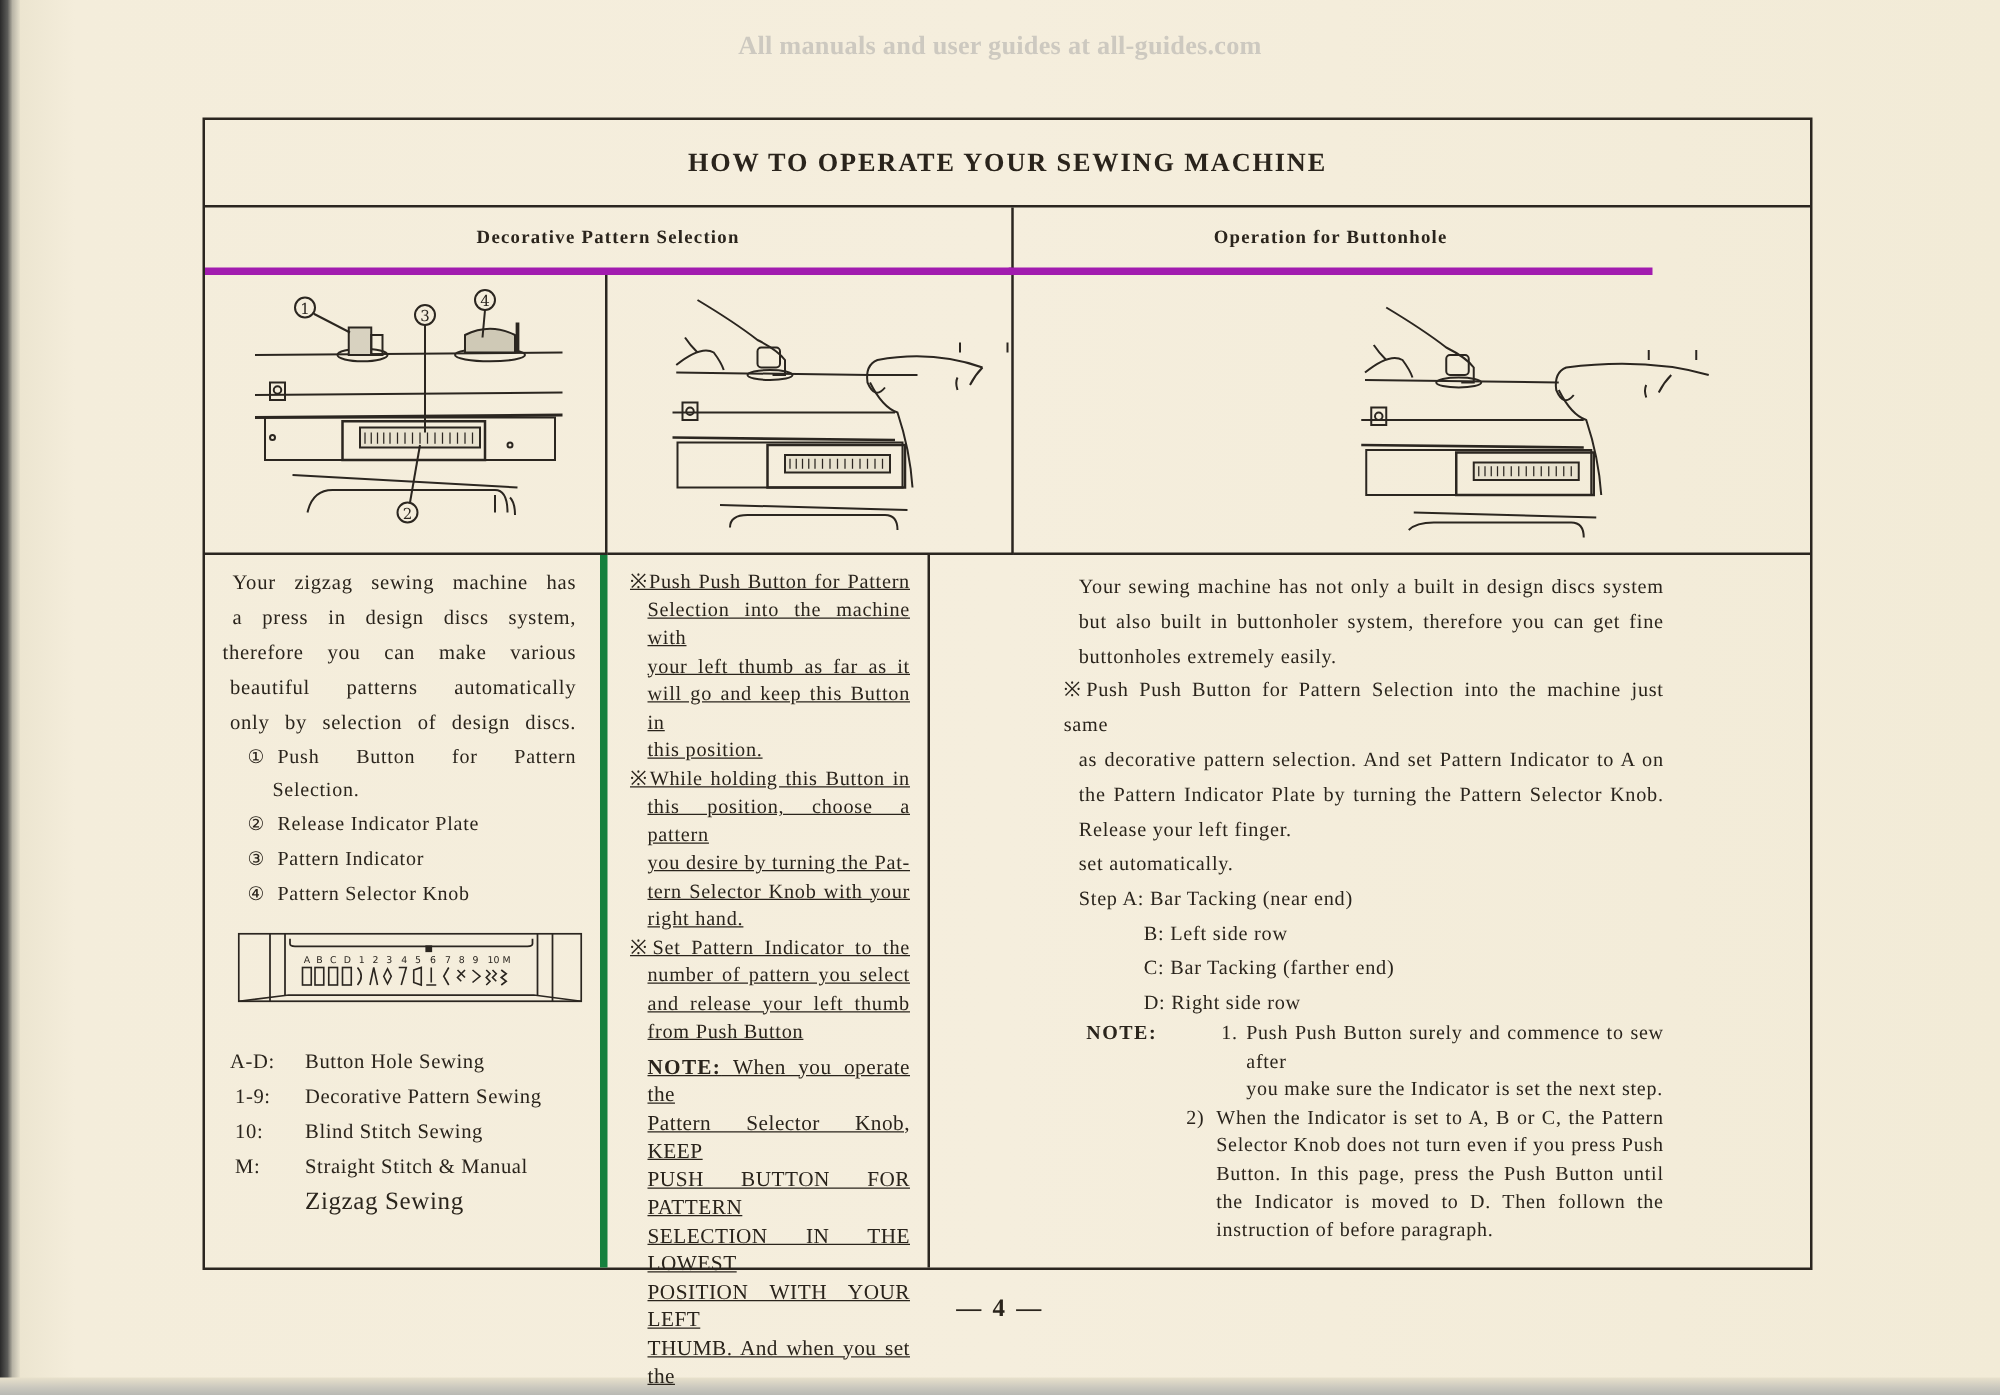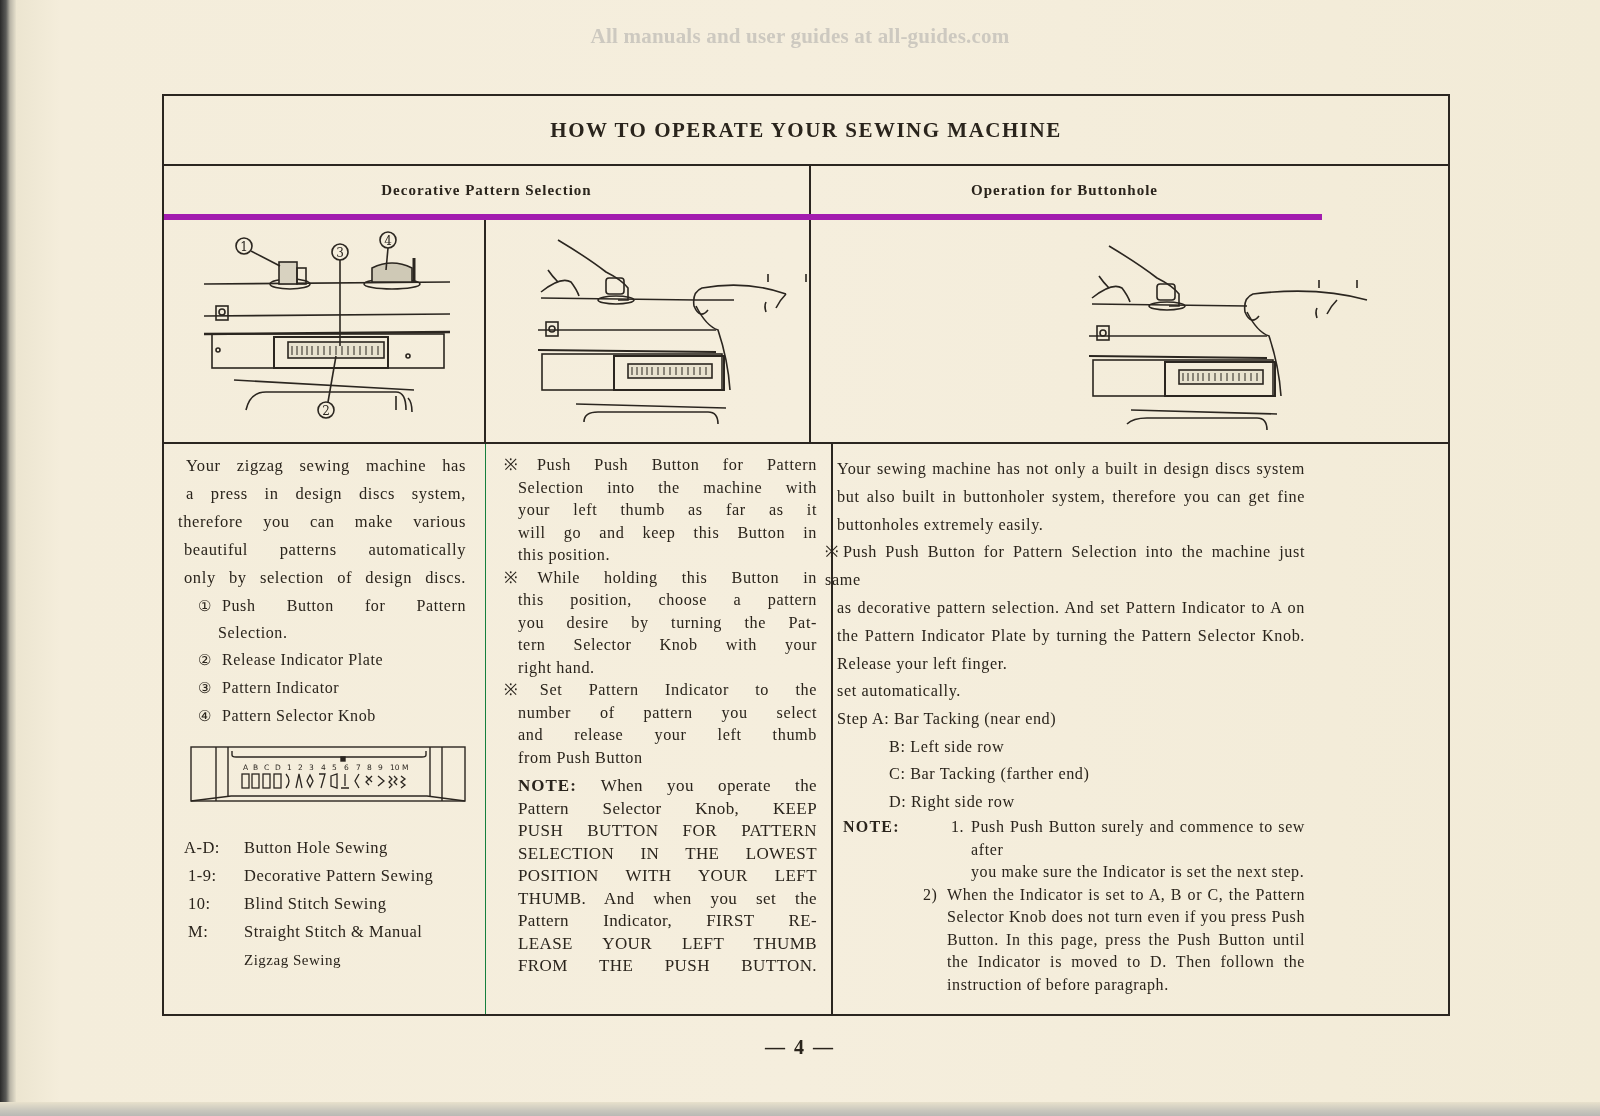--- a/index.html
+++ b/index.html
@@ -45,36 +45,36 @@
   .illus {
     position: absolute; top: 124px; height: 224px; border-bottom: 2px solid #2b2620; box-sizing: border-box;
   }
   .illus-1 { left: 0; width: 322px; border-right: 2px solid #2b2620; }
   .illus-2 { left: 322px; width: 325px; border-right: 2px solid #2b2620; }
   .illus-3 { left: 647px; width: 637px; }
   .illus svg { position: absolute; left: 0; top: 0; }
   .txt {
     position: absolute; top: 348px; height: 570px; box-sizing: border-box;
   }
-  .txt-1 { left: 0; width: 322px; border-right: 1px solid #15803d; padding: 8px 19px 0 14px; }
-  .txt-2 { left: 322px; width: 347px; border-right: 2px solid #2b2620; padding: 10px 14px 0 18px; }
-  .txt-3 { left: 647px; width: 518px; padding: 12px 24px 0 26px; }
+  .txt-1 { left: 0; width: 322px; border-right: 6px solid #15803d; padding: 8px 19px 0 14px; }
+  .txt-2 { left: 322px; width: 258px; border-right: 2px solid #2b2620; padding: 10px 14px 0 18px; text-decoration: underline; }
+  .txt-3 { left: 673px; width: 518px; padding: 12px 24px 0 26px; }
   .p1 { font-size: 16.5px; line-height: 28px; letter-spacing: 0.6px; }
   .p1 .line { display: block; text-align: justify; text-align-last: justify; }
   .legend-item { font-size: 16px; line-height: 28px; letter-spacing: 0.6px; display: flex; }
   .legend-item .num { width: 26px; flex: none; text-align: center; font-size: 15px; }
   .legend-item.wrap .lbl { text-align: justify; text-align-last: justify; flex: 1; }
   .cont { padding-left: 26px; font-size: 16px; line-height: 26px; letter-spacing: 0.6px; }
   .plate { margin: 16px 0 26px 12px; }
   .code-row { display: flex; font-size: 16.5px; line-height: 28px; letter-spacing: 0.5px; }
   .code-row .k { width: 56px; flex: none; padding-left: 10px; }
   .code-row.first .k { width: 60px; padding-left: 6px; }
   .code-row .v { flex: 1; }
   .code-row.first .v { padding-left: 0; }
-  .code-cont { padding-left: 66px; font-size: 15px; line-height: 28px; letter-spacing: 0.5px; }
+  .code-cont { padding-left: 66px; font-size: 20px; line-height: 28px; letter-spacing: 0.5px; }
   .p2 { font-size: 16.2px; line-height: 22.5px; letter-spacing: 0.6px; }
   .p2 .bullet { display: block; }
   .p2 .bl { display: block; text-align: justify; text-align-last: justify; }
   .p2 .ind { padding-left: 14px; }
   .note2 { margin-top: 6px; font-size: 17px; line-height: 22.5px; letter-spacing: 0.4px; }
   .note2 .bl { display: block; text-align: justify; text-align-last: justify; }
   .note2 b { letter-spacing: 1px; }
   .p3 { font-size: 16.2px; line-height: 27.8px; letter-spacing: 0.6px; }
   .p3 .bl { display: block; text-align: justify; text-align-last: justify; }
   .p3 .ll { display: block; }

